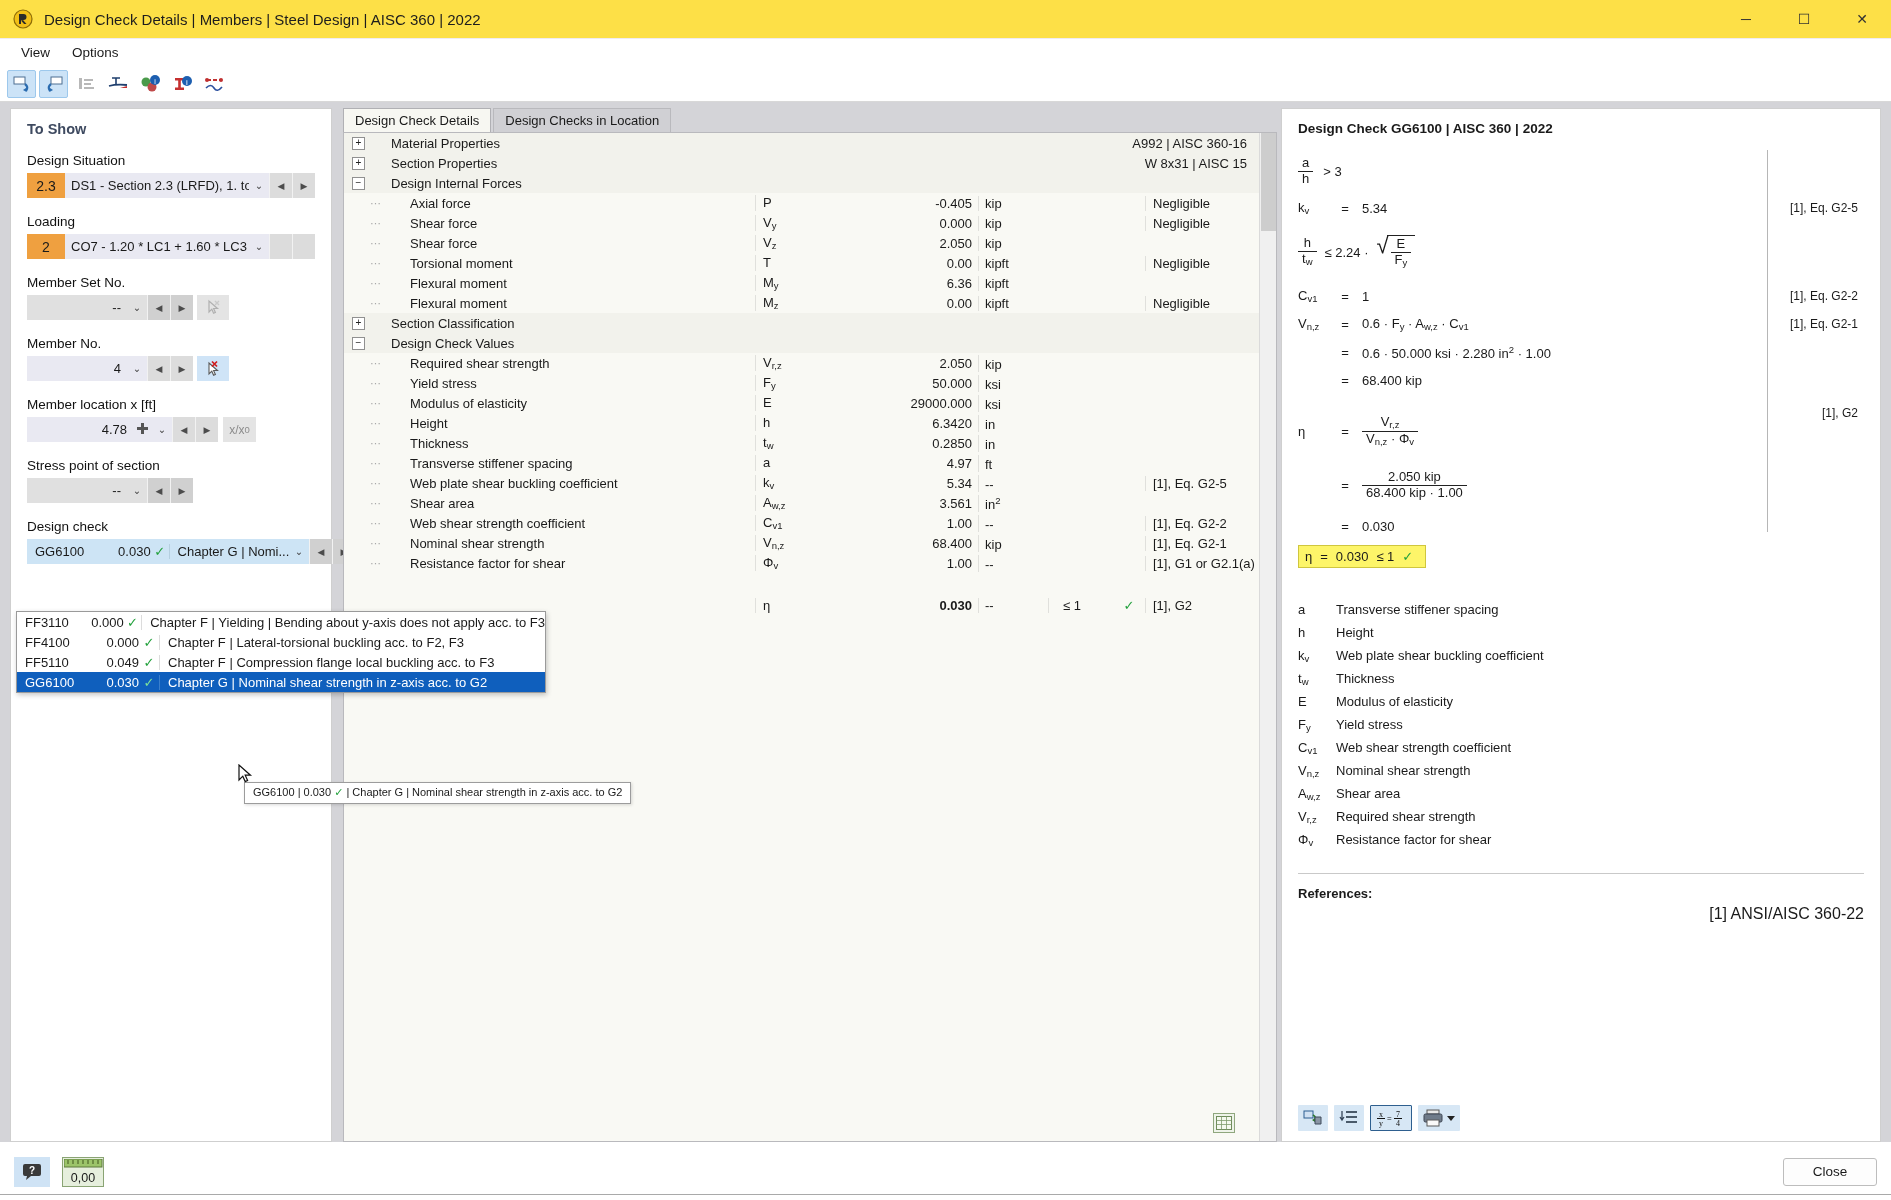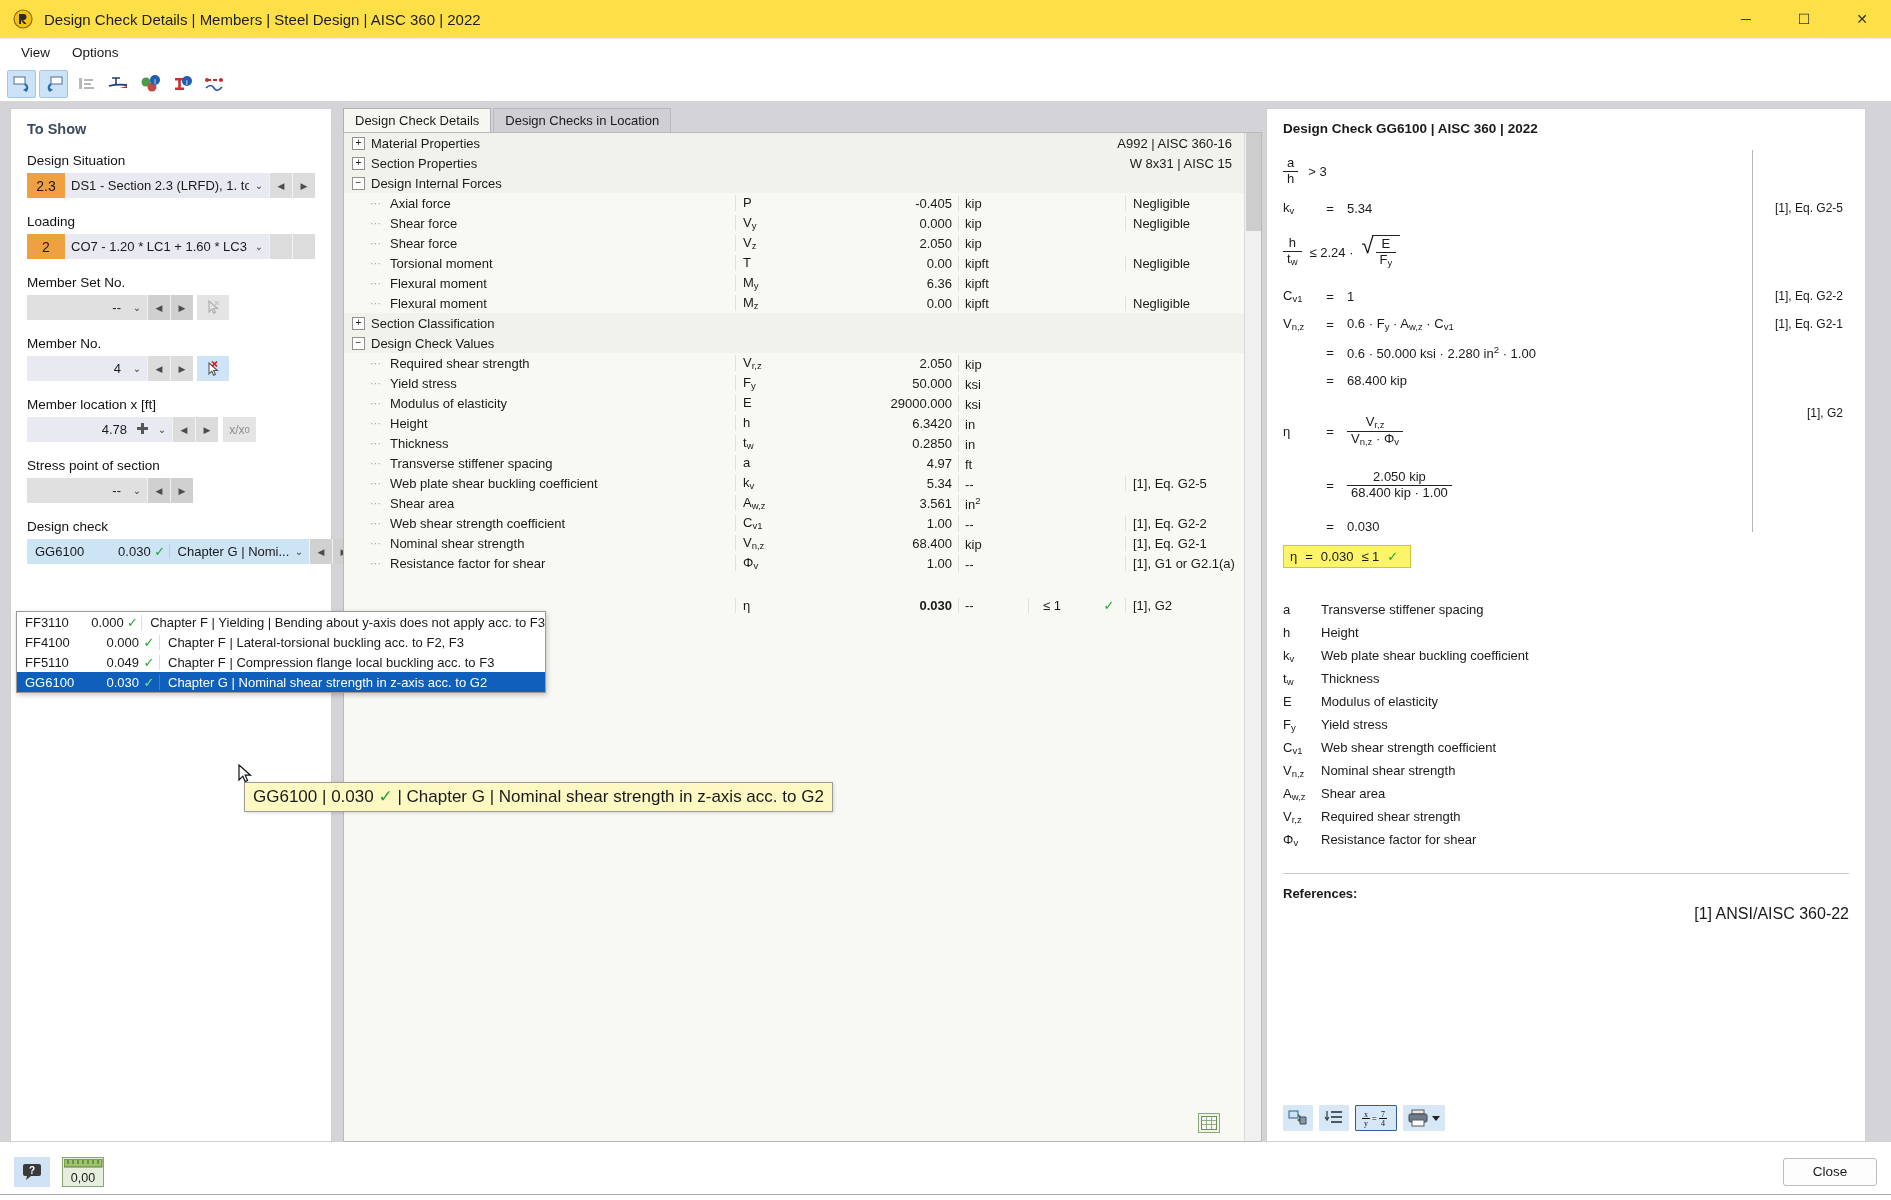--- a/index.html
+++ b/index.html
@@ -83,21 +83,21 @@
   }
   .tbtn.active { background: #cce3f7; border: 1px solid #9dc8ec; }
 
   
   .body {
     flex: 1 1 auto;
     display: flex;
     background: #d4d4d8;
     position: relative;
     overflow: hidden;
-    padding: 6px 15px 0 0;
+    padding: 6px 0 0 0;
   }
 
   
   .leftpanel {
     width: 322px;
     margin-left: 10px;
     background: #ffffff;
     border: 1px solid #cfcfcf;
     flex: 0 0 auto;
     padding: 12px 16px;
@@ -212,24 +212,24 @@
   .ddrow .d2 { width: 58px; text-align: right; }
   .ddrow .dchk { width: 20px; text-align: center; color: #22a13c; }
   .ddrow .d3 { padding-left: 8px; border-left: 1px solid #dcdcdc; flex: 1 1 auto; }
   .ddrow.sel { background: #0f5fbd; color: #ffffff; }
   .ddrow.sel .dchk { color: #7ee39a; }
   .ddrow.sel .d3 { border-left-color: #3a7fcc; }
 
   .tooltip {
     position: absolute;
     left: 244px; top: 680px;
-    background: #fef9c3;
+    background: #ffffff;
     border: 1px solid #9c9c9c;
     padding: 3px 8px 4px 8px;
-    font-size: 17px;
+    font-size: 11px;
     white-space: nowrap;
     z-index: 70;
     box-shadow: 1px 1px 3px rgba(0,0,0,.15);
   }
   .tooltip .tk { color: #22a13c; }
 
   .cursor {
     position: absolute;
     left: 238px; top: 662px;
     z-index: 80;
@@ -308,21 +308,21 @@
     display: flex; align-items: center; justify-content: center;
     font-size: 10px; line-height: 1; color: #222;
     flex: 0 0 auto;
   }
   .dotlead {
     width: 20px; margin-left: 26px;
     color: #a9a9a9; font-size: 11px;
     flex: 0 0 auto;
     letter-spacing: 1px;
   }
-  .c-name { flex: 0 0 auto; width: 345px; }
+  .c-name { flex: 0 0 auto; width: 345px; margin-left: 20px; }
   .c-name.grp { width: auto; font-weight: normal; }
   .c-sym { width: 117px; flex: 0 0 auto; border-left: 1px solid #e0e0dc; padding-left: 7px; }
   .c-val { width: 106px; flex: 0 0 auto; text-align: right; padding-right: 6px; }
   .c-unit { width: 70px; flex: 0 0 auto; border-left: 1px solid #e0e0dc; padding-left: 6px; }
   .c-lim { width: 65px; flex: 0 0 auto; border-left: 1px solid #e0e0dc; padding-left: 14px; }
   .c-ok { width: 32px; flex: 0 0 auto; text-align: center; color: #22a13c; }
   .c-ref { flex: 1 1 auto; border-left: 1px solid #e0e0dc; padding-left: 7px; }
   .grpright {
     margin-left: auto;
     padding-right: 12px;

